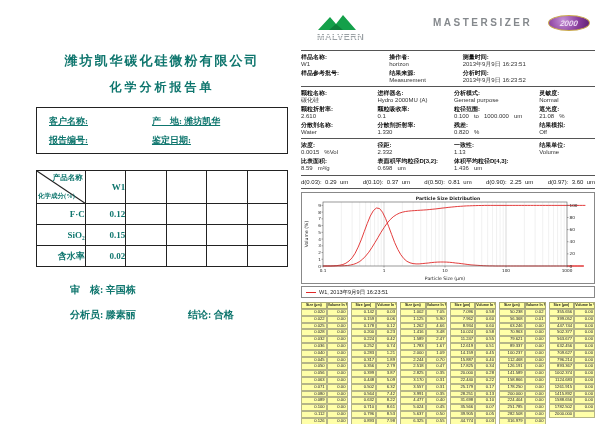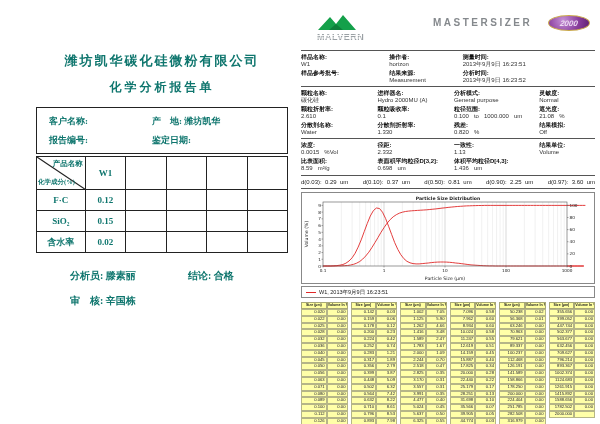--- a/index.html
+++ b/index.html
@@ -5,25 +5,25 @@
   html,body{margin:0;padding:0;background:#fff;}
   .page{position:relative;width:600px;height:424px;background:#fff;overflow:hidden;
         font-family:"Liberation Sans",sans-serif;color:#222;}
 
   
   .chem{position:absolute;left:36px;top:52px;width:252px;
         font-family:"Liberation Serif",serif;color:#0f766e;}
   .chem h1{margin:0;font-size:13px;font-weight:bold;text-align:center;letter-spacing:2px;}
   .chem h2{margin:9px 0 0 0;font-size:12px;font-weight:bold;text-align:center;letter-spacing:3px;}
   .info-box{margin-top:11px;border:1px solid #222;height:47px;box-sizing:border-box;
-            padding:7px 4px 0 12px;font-size:9px;font-weight:bold;}
+            padding:7px 4px 0 12px;font-size:9px;font-weight:bold;text-decoration:underline;}
   .i-row{display:flex;margin-bottom:6px;white-space:pre;}
   .i-row .c1{width:44%;}
-  table.comp{margin-top:2px;width:100%;border-collapse:collapse;table-layout:fixed;
-             font-size:9px;font-weight:bold;text-align:center;}
+  table.comp{margin-top:16px;width:100%;border-collapse:collapse;table-layout:fixed;
+             font-size:9px;font-weight:bold;text-align:right;}
   table.comp td{border:1px solid #222;height:20px;padding:0;}
   table.comp td.corner{position:relative;height:32px;}
   .corner .diag{position:absolute;left:0;top:0;width:100%;height:100%;}
   .corner .diag line{stroke:#222;stroke-width:0.3;}
   .corner .c-top{position:absolute;right:2px;top:2px;font-size:7.5px;}
   .corner .c-bot{position:absolute;left:1px;bottom:2px;font-size:6.5px;}
   .signoff{margin-top:16px;font-size:10px;font-weight:bold;}
   .signoff .line{display:flex;margin:0 0 11px 34px;white-space:pre;}
   .signoff .line .s1{width:118px;}
 
@@ -123,25 +123,25 @@
             <td></td>
             <td></td>
             <td></td>
             <td></td>
           </tr>
         </tbody>
     </table>
 
     <div class="signoff">
       <div class="line">
+        <span><span>审    核: </span><span>辛国栋</span></span>
+      </div>
+      <div class="line">
         <span class="s1"><span>分析员: </span><span>滕素丽</span></span>
         <span><span>结论: </span><span>合格</span></span>
-      </div>
-      <div class="line">
-        <span><span>审    核: </span><span>辛国栋</span></span>
       </div>
     </div>
   </section>
 
   <section class="psd">
     <div class="brand">
       <svg class="mlv" width="58" height="32" viewBox="0 0 58 32">
         <polygon points="3,16 15,3 21,10 28,1 41,16" fill="#14a04a"></polygon>
         <polygon points="14,16 21,10 28,16" fill="#0e7f3b"></polygon>
         <text x="2" y="26" font-size="9" font-weight="bold" letter-spacing="0.5" fill="#9aa0a4" font-family="Liberation Sans, sans-serif">MALVERN</text>

